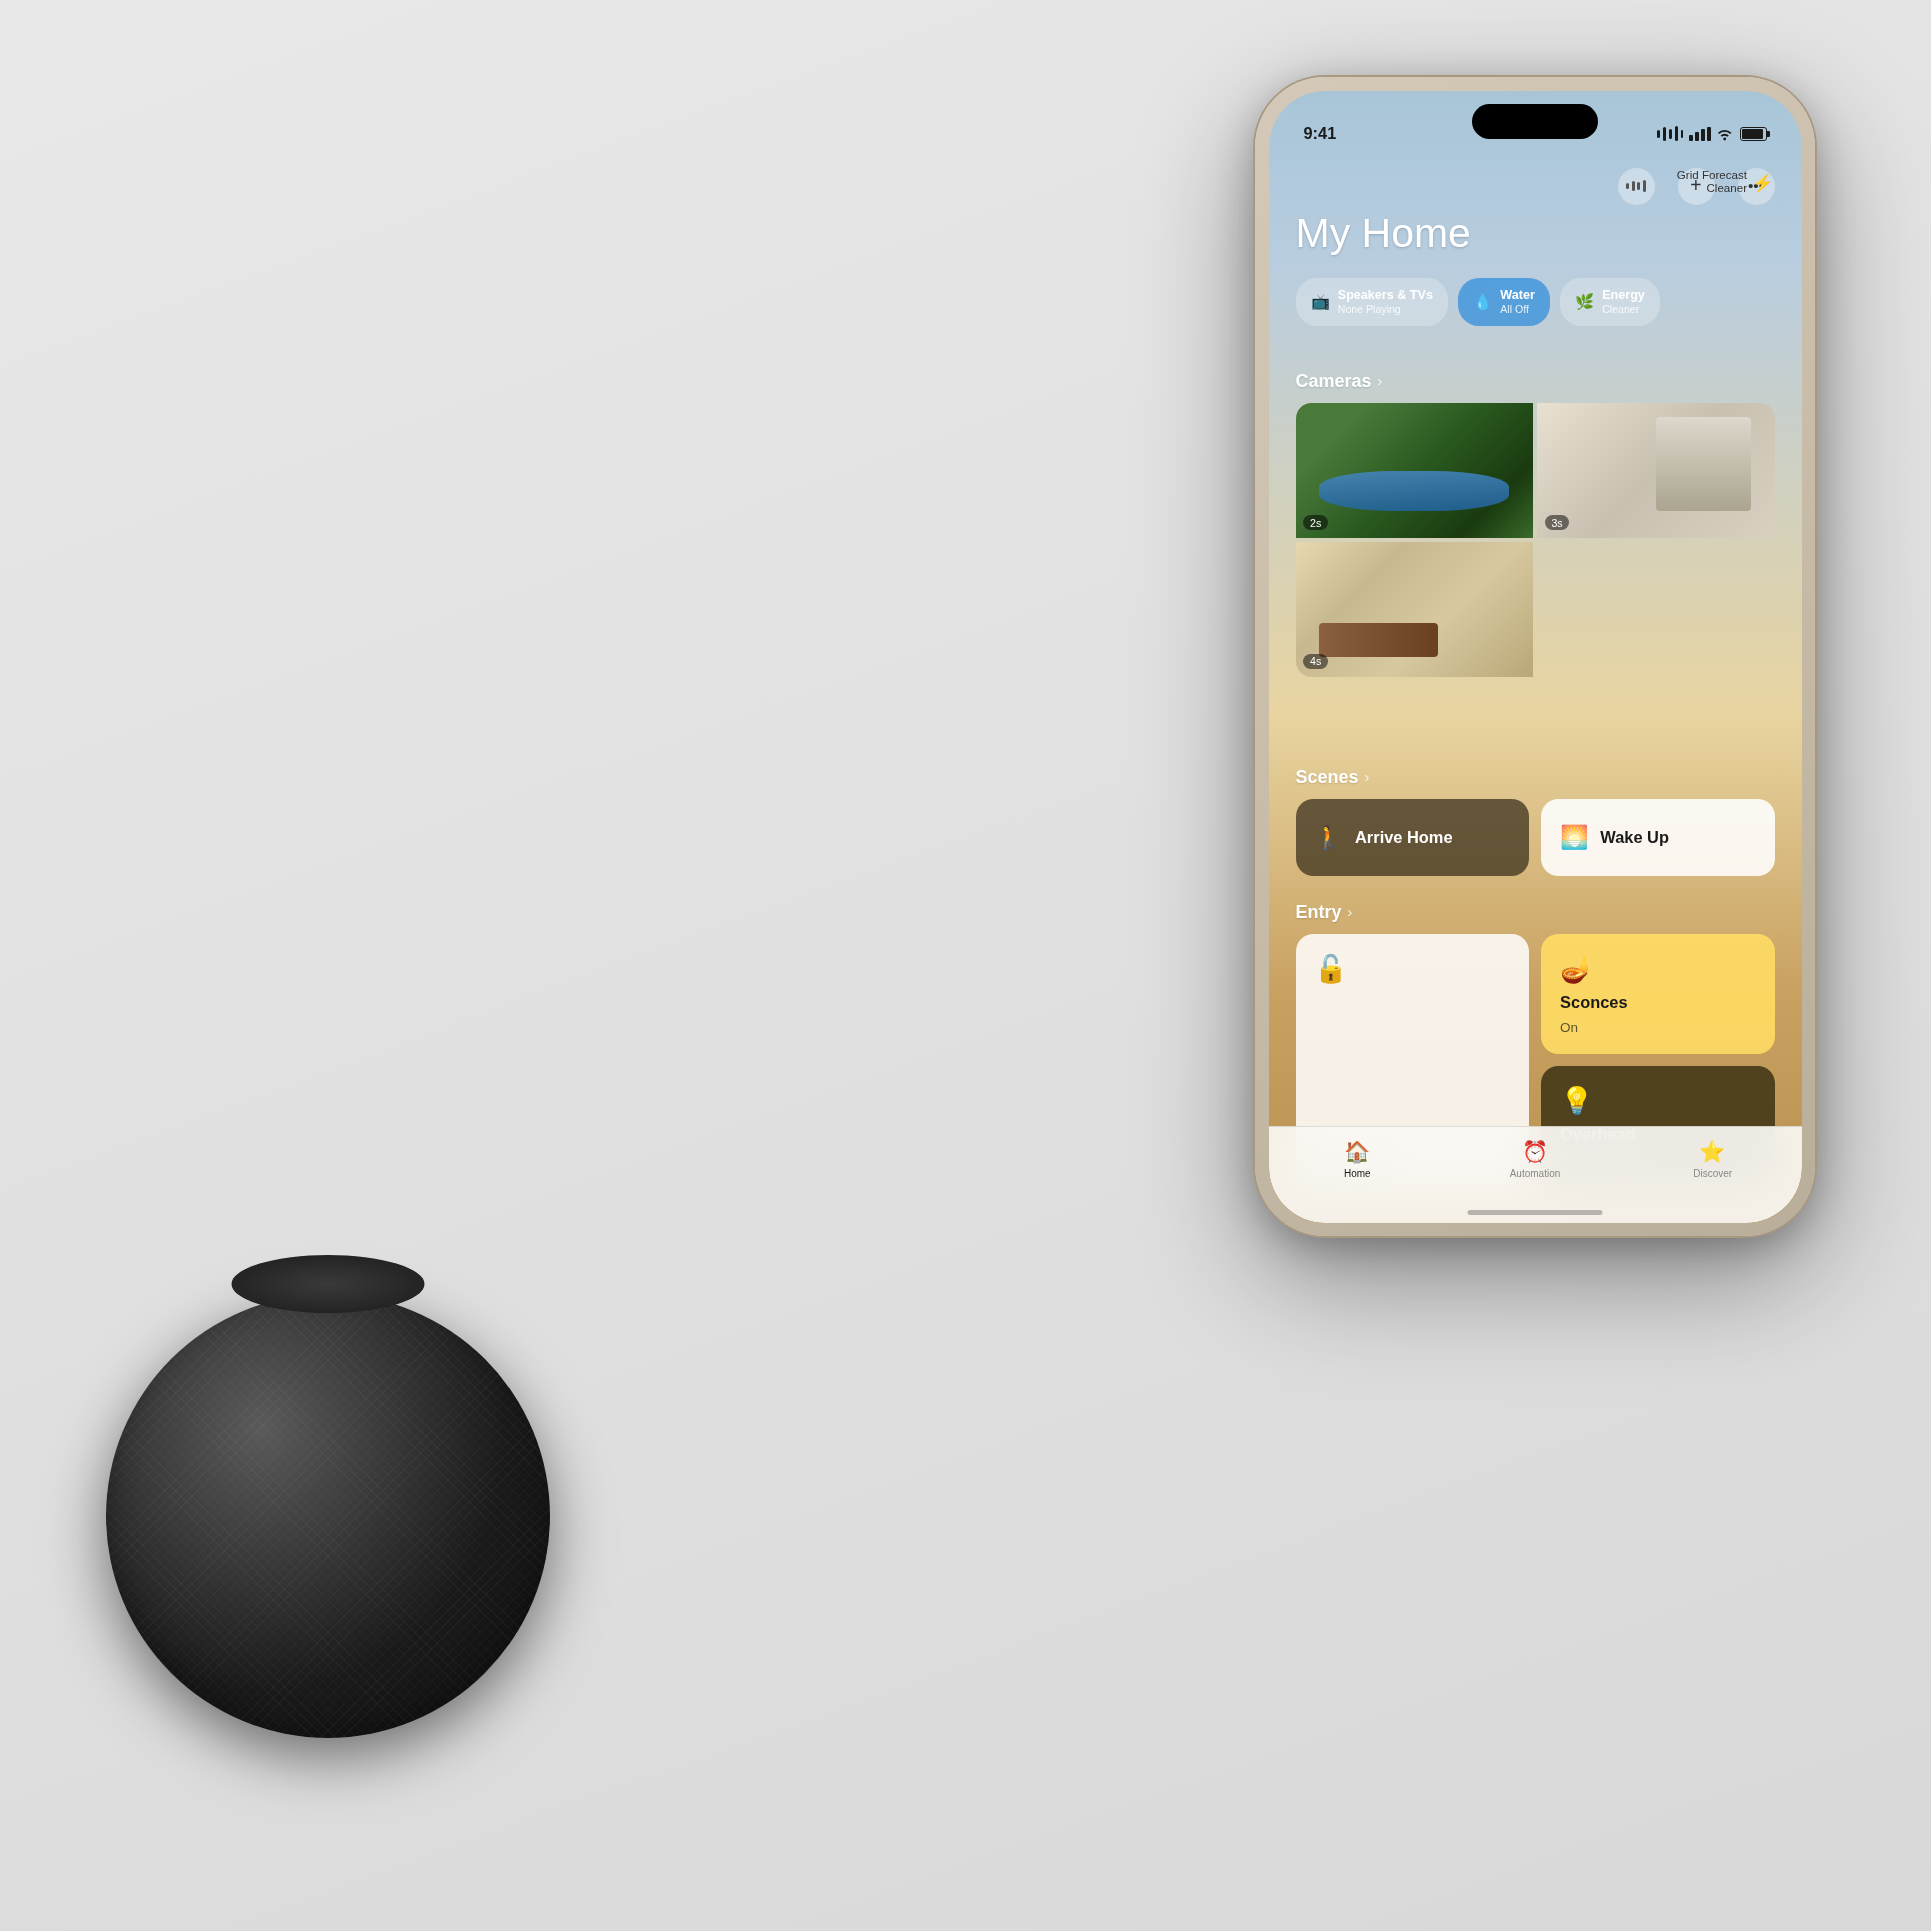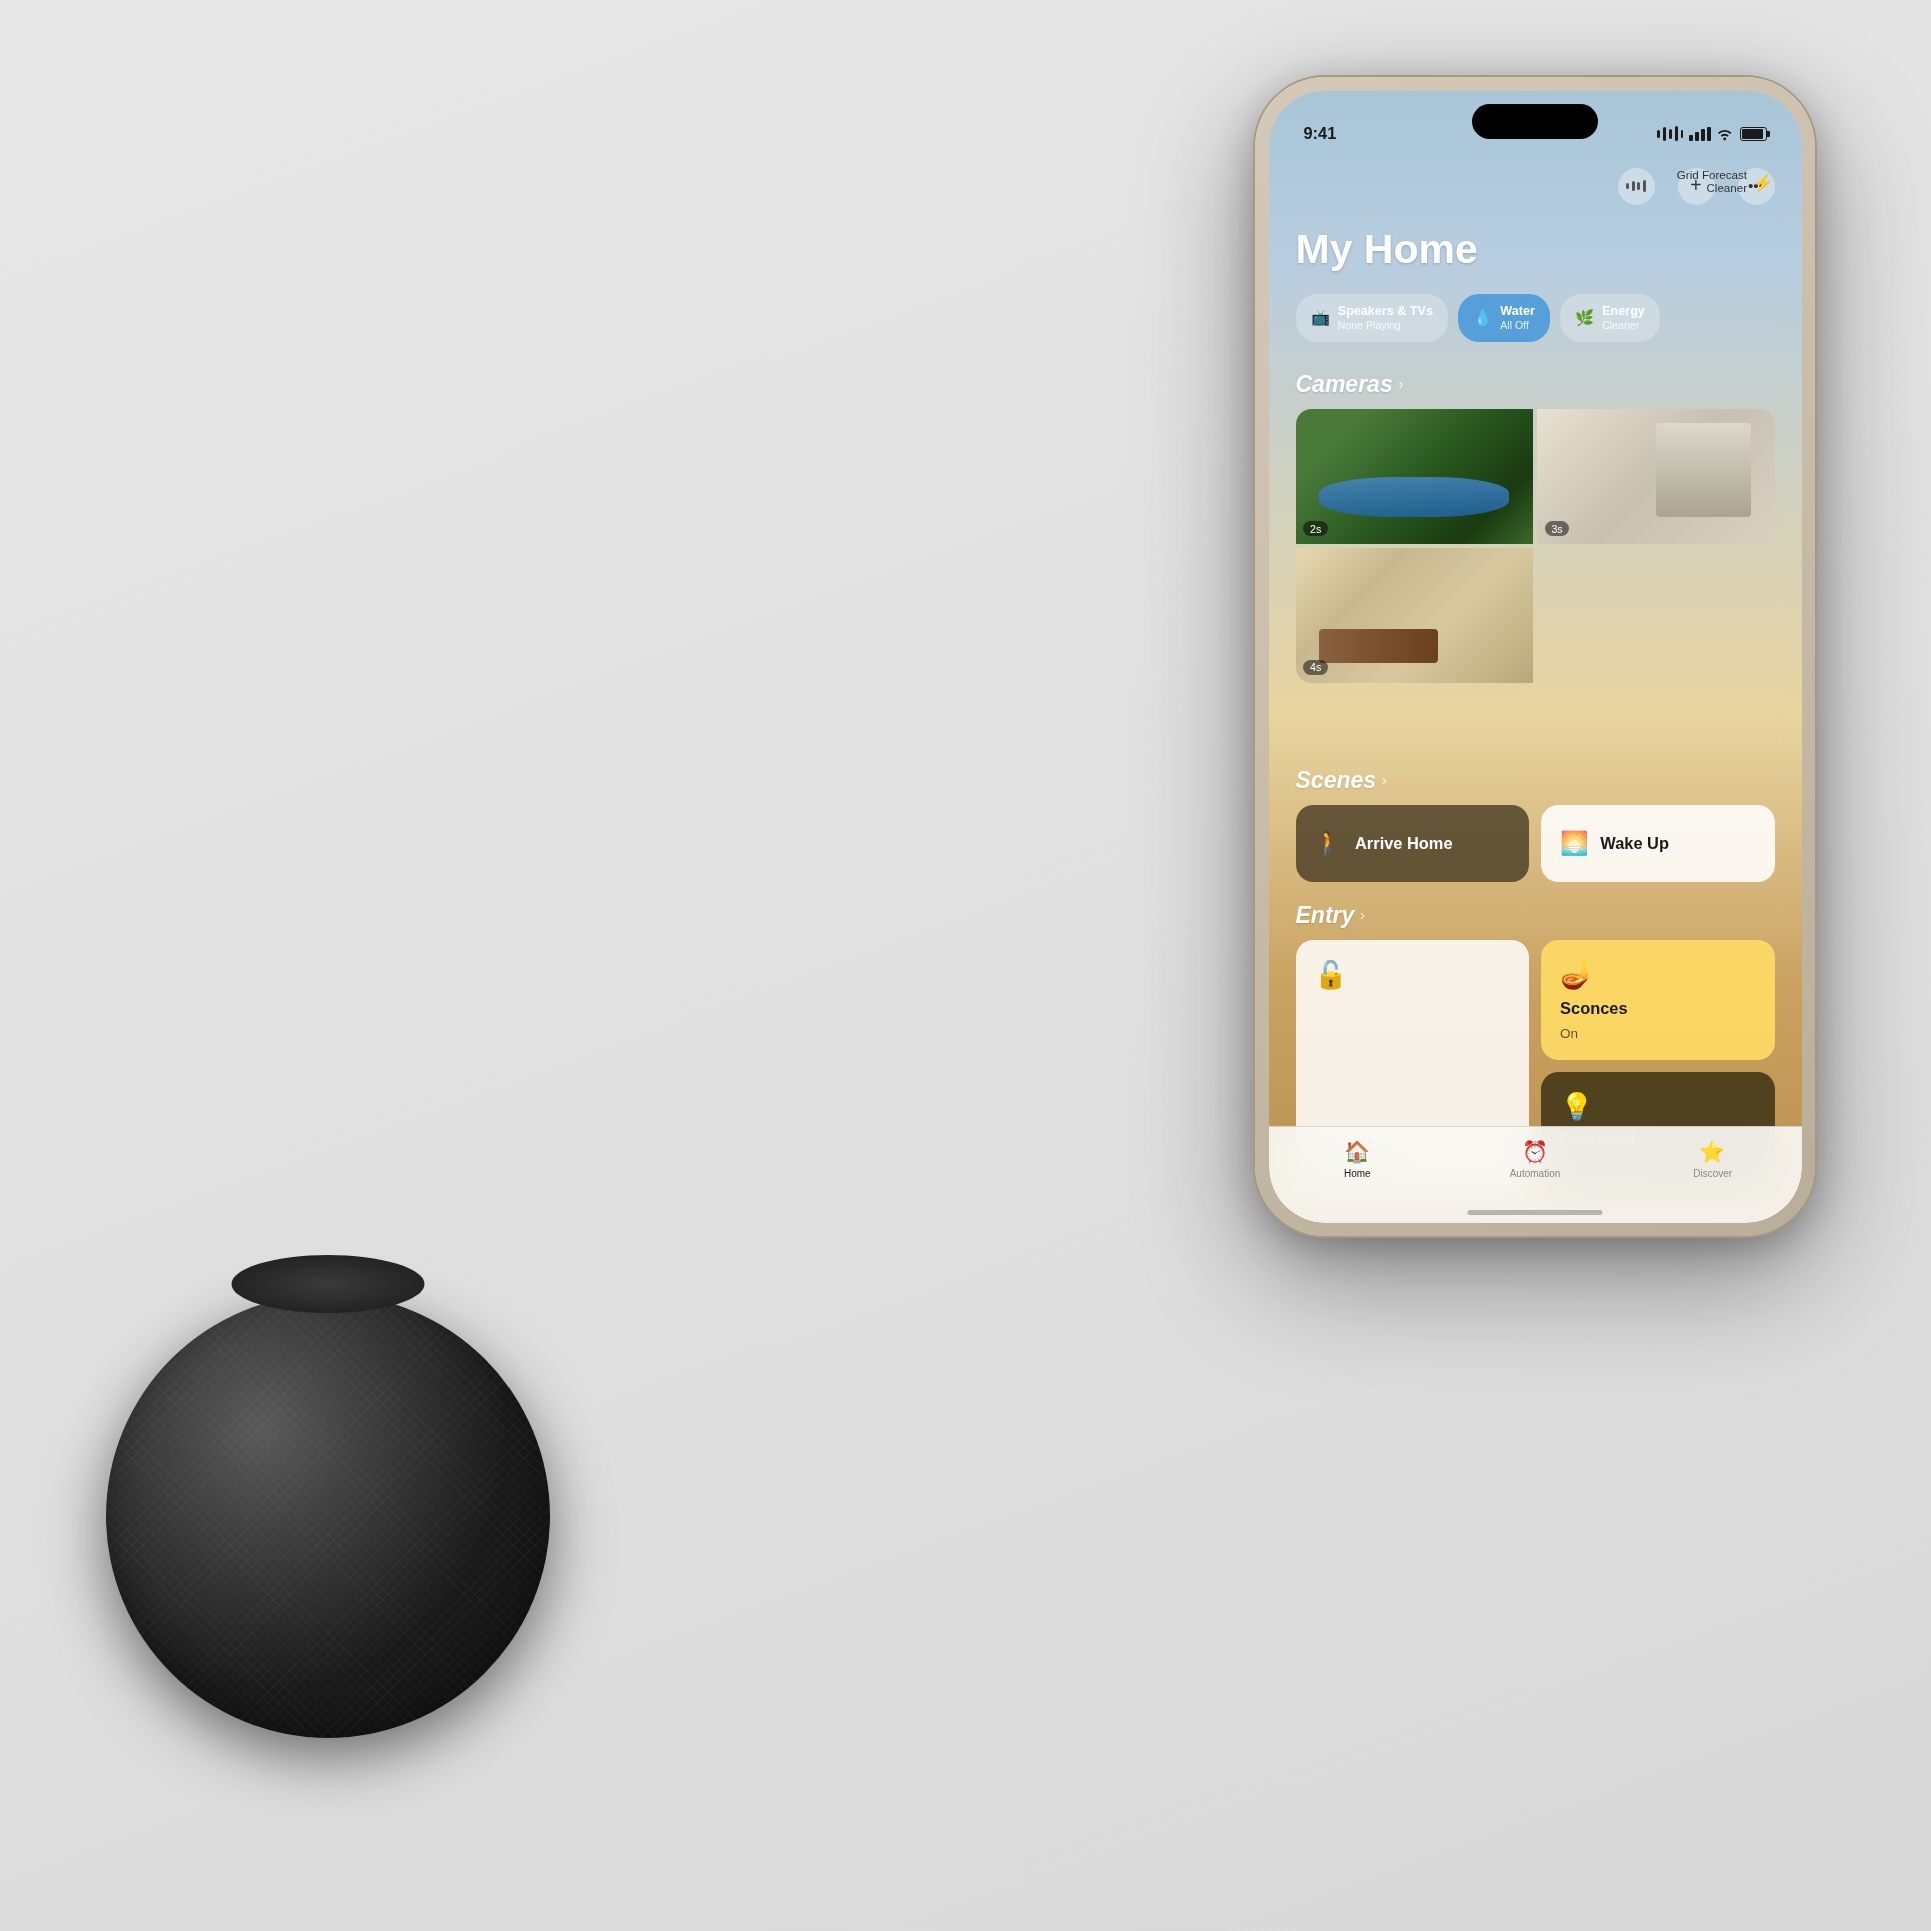--- a/index.html
+++ b/index.html
@@ -222,25 +222,24 @@
       background: rgba(255,255,255,0.35);
       display: flex;
       align-items: center;
       justify-content: center;
       font-size: 17.4px;
       color: #333;
     }
 
     .home-title {
       font-size: 41px;
-      font-weight: 700;
+      font-weight: 400;
       color: #fff;
       text-shadow: 0 1px 2.9px rgba(0,0,0,0.2);
       margin-bottom: 5.8px;
-      margin-top: 16px;
     }
 
     .grid-forecast {
       position: absolute;
       top: 0;
       right: 0;
       display: flex;
       align-items: flex-end;
       gap: 5.8px;
       font-size: 11.6px;
@@ -301,25 +300,24 @@
 
     .section-header {
       display: flex;
       align-items: center;
       gap: 5.8px;
       padding: 0 27px;
       margin-bottom: 11.6px;
     }
 
     .section-title {
-      font-size: 23px;
+      font-size: 18px;
       font-weight: 600;
       color: #fff;
       text-shadow: 0 1px 1.9px rgba(0,0,0,0.15);
-      font-style: italic;
     }
 
     .section-chevron {
       font-size: 15.4px;
       color: rgba(255,255,255,0.8);
     }
 
     
     .cameras-section {
       top: 280px;

